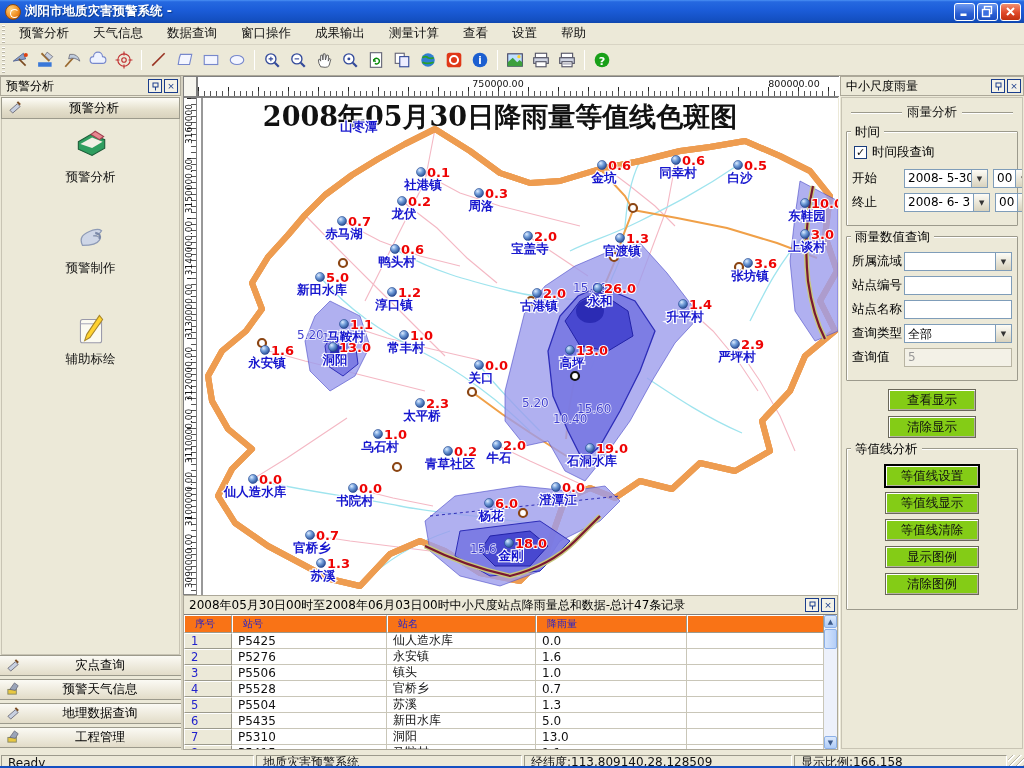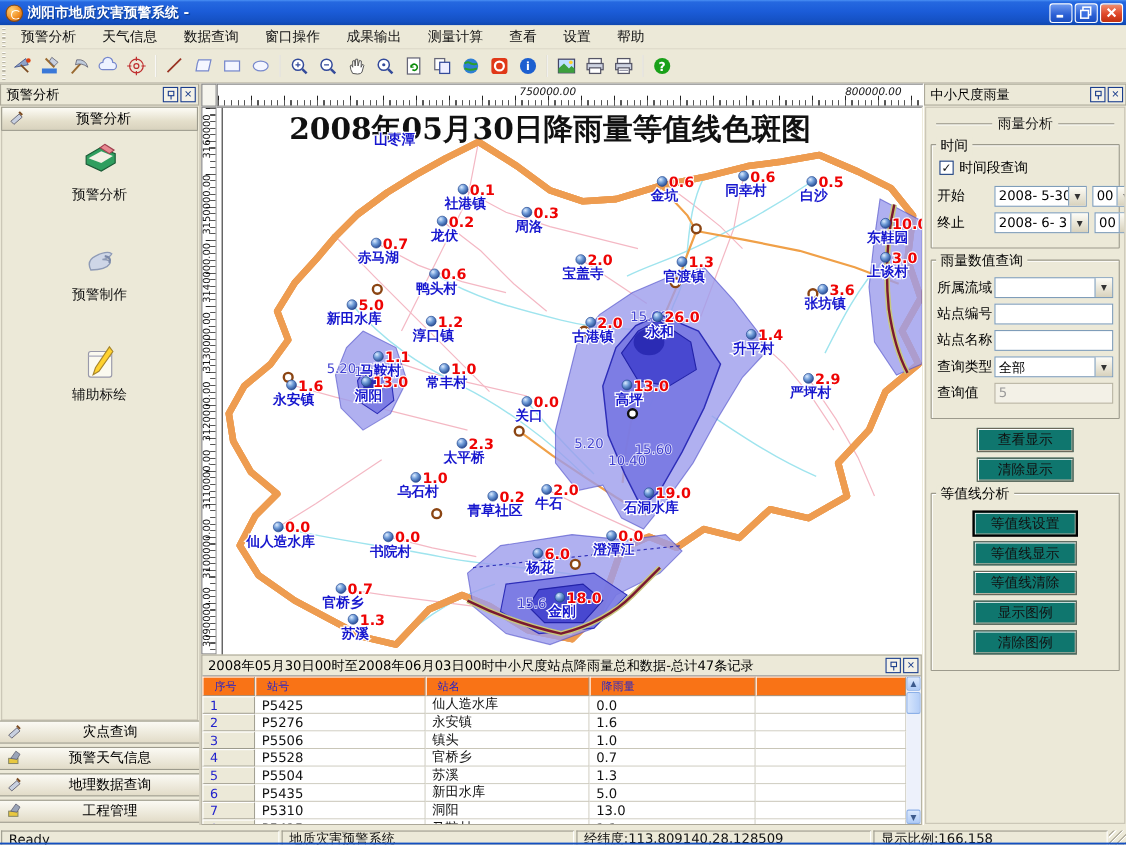--- a/index.html
+++ b/index.html
@@ -62,21 +62,21 @@
   .bitem .bi-label{flex:1;text-align:center;padding-right:8px;}
 
   
   .map-area{position:absolute;left:183px;top:76px;width:655px;height:519px;background:#fff;}
   .ruler-corner{position:absolute;left:0;top:0;width:14px;height:21px;background:#F6F5EE;
     border:1px solid #808080;}
   .ruler-top{position:absolute;left:14px;top:0;width:716px;height:21px;background:#fff;border:1px solid #808080;
     background-image:
       repeating-linear-gradient(90deg,#555 0 1px,transparent 1px 6px),
       repeating-linear-gradient(90deg,#222 0 1px,transparent 1px 30px);
-    background-size:100% 5px,100% 9px;background-repeat:no-repeat;background-position:left bottom,left bottom;font-style:italic;}
+    background-size:100% 5px,100% 9px;background-repeat:no-repeat;background-position:left bottom,left bottom;}
   .hlabel{position:absolute;top:1px;transform:translateX(-50%);font-size:9.5px;color:#111;white-space:nowrap;}
   .ruler-left{position:absolute;left:0;top:21px;width:14px;height:498px;background:#fff;border:1px solid #808080;
     background-image:
       repeating-linear-gradient(180deg,#555 0 1px,transparent 1px 6px),
       repeating-linear-gradient(180deg,#222 0 1px,transparent 1px 30px);
     background-size:5px 100%,9px 100%;background-repeat:no-repeat;background-position:right top,right top;}
   .vlabel{position:absolute;left:5px;transform:translate(-50%,-50%) rotate(-90deg);font-size:9px;color:#111;white-space:nowrap;}
   .map-canvas{position:absolute;left:14px;top:21px;width:641px;height:498px;background:#fff;border-top:1px solid #808080;}
   .map-canvas svg{display:block;}
   .map-title{font:bold 27px "DejaVu Serif",serif;fill:#111;}
@@ -120,21 +120,21 @@
   .cbx{width:13px;height:13px;background:#fff;border:1px solid #1a3d7c;margin-right:5px;
     display:flex;align-items:center;justify-content:center;font-size:11px;font-weight:bold;color:#111;line-height:1;flex:none;}
   .frow{display:flex;align-items:center;margin:5px 0;font-size:12.5px;}
   .frow .flabel{width:52px;flex:none;}
   .combo{background:#fff;border:1px solid #7F9DB9;height:19px;display:flex;align-items:stretch;}
   .combo .val{flex:1;padding:1px 3px;font-size:12px;white-space:nowrap;overflow:hidden;}
   .combo .drop{width:16px;background:linear-gradient(180deg,#FDFCF6,#D8D2BD);border-left:1px solid #7F9DB9;
     display:flex;align-items:center;justify-content:center;font-size:7px;color:#333;flex:none;}
   .tinput{background:#fff;border:1px solid #7F9DB9;height:19px;font-size:12px;padding:1px 3px;}
   .tinput.disabled{background:#F3F1E7;border:1px solid #B8B4A2;color:#999;}
-  .btn95{display:block;background:#0f766e;border:1px solid #6a675a;
+  .btn95{display:block;background:#84cc16;border:1px solid #6a675a;
     box-shadow:inset 1px 1px 0 #fff,inset -1px -1px 0 #b5b2a1;
     font-size:12.5px;height:22px;line-height:19px;text-align:center;color:#111;}
   .btn-col{display:flex;flex-direction:column;gap:5px;align-items:center;margin:6px 0;}
   .btn-col .btn95{width:88px;}
   .grp .btn-col .btn95{width:94px;}
   .btn95.default{outline:2px solid #000;outline-offset:-1px;font-weight:normal;}
 
   
   .statusbar{position:absolute;left:0;top:754px;width:1024px;height:16px;background:#ECE9D8;display:flex;
     font-size:12px;color:#111;}

